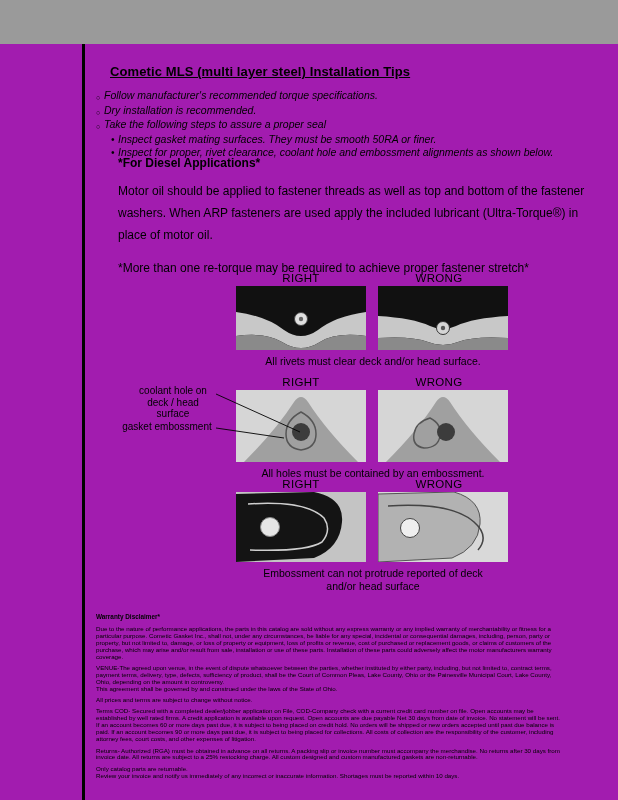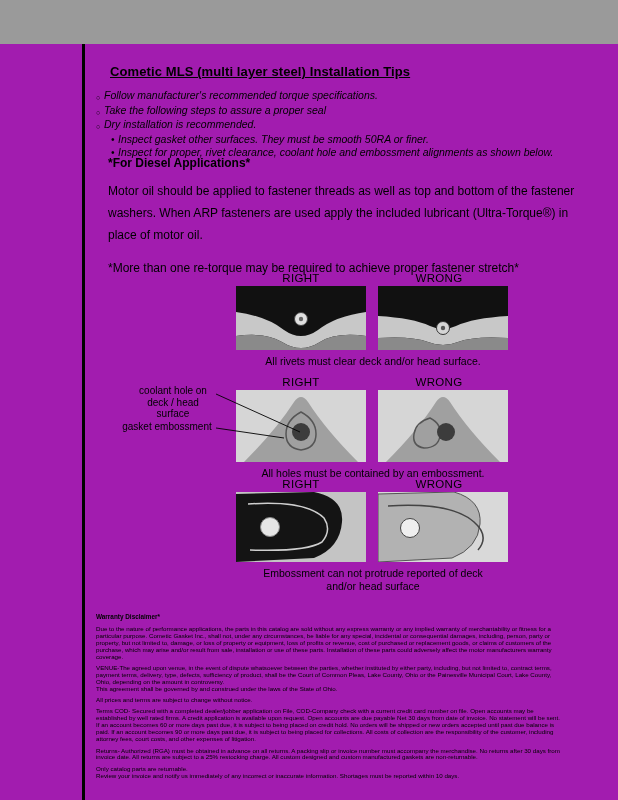--- a/index.html
+++ b/index.html
@@ -18,21 +18,21 @@
     font-size:13px;font-weight:bold;text-decoration:underline;
     letter-spacing:.1px;
   }
   .tips{position:absolute;left:96px;top:45px;width:492px;font-size:10.5px;line-height:12.5px;}
   .tip{display:flex;margin-bottom:0px;font-style:italic;}
   .tip .marker{flex:0 0 8px;width:8px;}
   .marker.o::before{content:"○";font-size:7px;position:relative;top:1px;}
   .subtip{padding-left:15px;}
   .subtip .marker{flex:0 0 7px;width:7px;}
   .marker.b::before{content:"•";font-size:10px;}
-  .diesel{position:absolute;left:108px;top:112px;width:480px;}
+  .diesel{position:absolute;left:118px;top:112px;width:480px;}
   .diesel h2{font-size:12px;font-weight:bold;margin:0 0 10px 0;}
   .diesel p{font-size:12px;line-height:22px;margin:0 0 11px 0;}
   .diagrams{position:absolute;left:236px;top:228px;width:272px;}
   .dg-row{position:absolute;left:0;width:272px;}
   .dg-row.r1{top:0;}
   .dg-row.r2{top:104px;}
   .dg-row.r3{top:206px;}
   .dg-headers{display:flex;gap:8px;margin-bottom:2px;}
   .dg-headers span{width:130px;text-align:center;font-size:11.5px;letter-spacing:.3px;}
   .dg-images{display:flex;gap:12px;}
@@ -58,29 +58,29 @@
 
   <div class="title">Cometic MLS (multi layer steel) Installation Tips</div>
 
   <div class="tips">
     <div class="tip">
       <span class="marker o"></span>
       <span>Follow manufacturer's recommended torque specifications.</span>
     </div>
     <div class="tip">
       <span class="marker o"></span>
-      <span>Take the following steps to assure a proper seal</span>
+      <span>Dry installation is recommended.</span>
     </div>
     <div class="tip">
       <span class="marker o"></span>
-      <span>Dry installation is recommended.</span>
+      <span>Take the following steps to assure a proper seal</span>
     </div>
     <div class="tip subtip">
       <span class="marker b"></span>
-      <span>Inspect gasket other surfaces.  They must be smooth 50RA or finer.</span>
+      <span>Inspect gasket mating surfaces.  They must be smooth 50RA or finer.</span>
     </div>
     <div class="tip subtip">
       <span class="marker b"></span>
       <span>Inspect for proper, rivet clearance, coolant hole and embossment alignments as shown below.</span>
     </div>
   </div>
 
   <div class="diesel">
     <h2>*For Diesel Applications*</h2>
     <p>Motor oil should be applied to fastener threads as well as top and bottom of the fastener washers. When ARP fasteners are used apply the included lubricant (Ultra-Torque®) in place of motor oil.</p>

